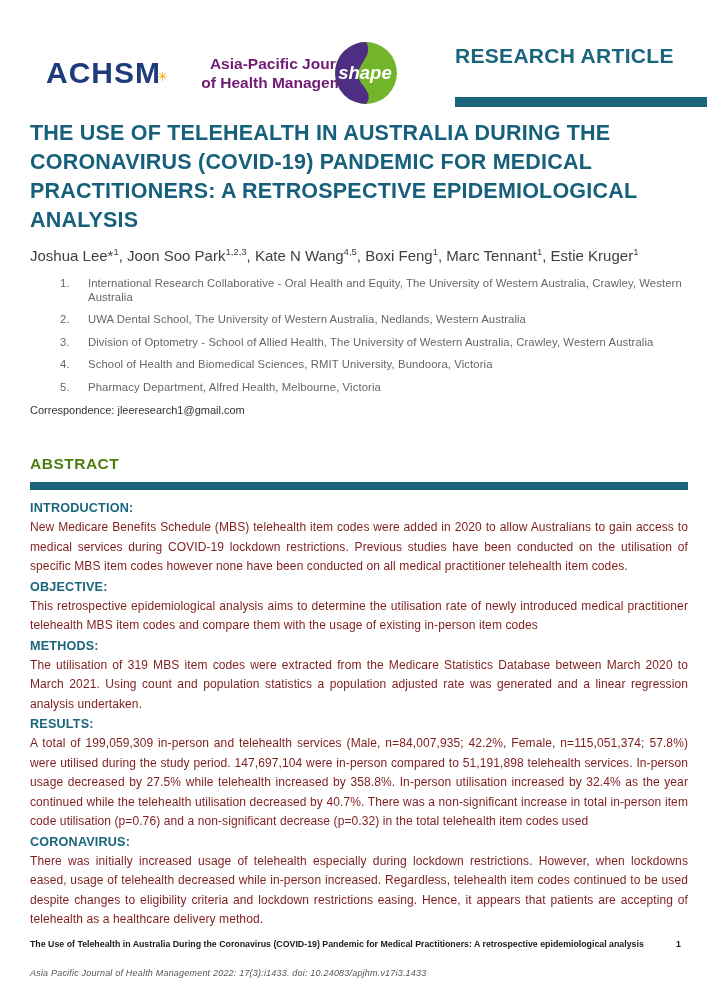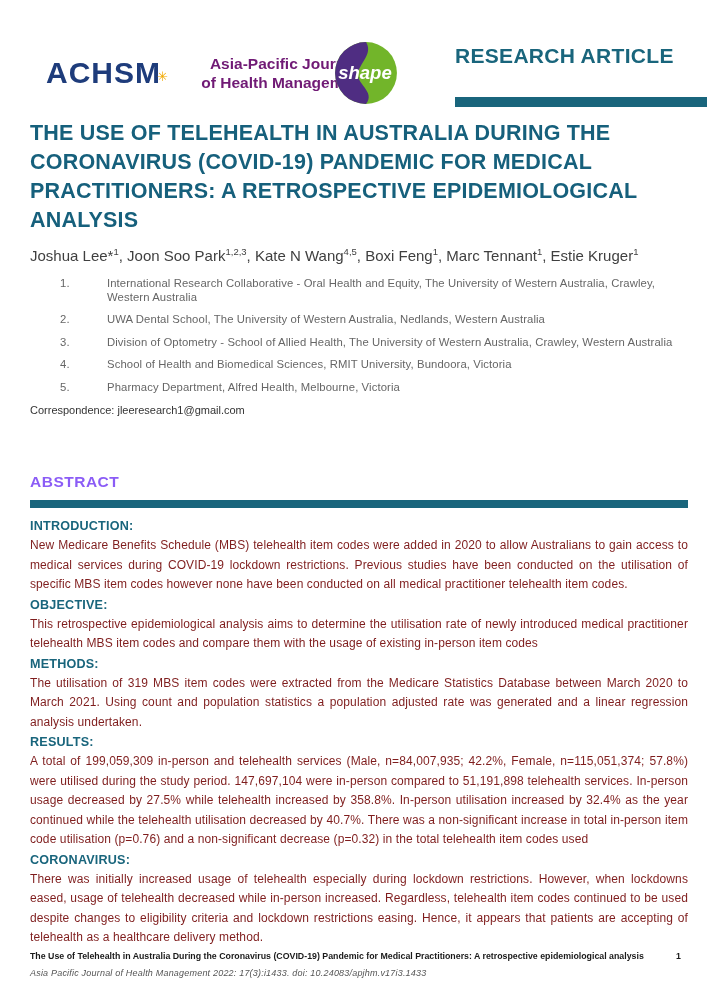--- a/index.html
+++ b/index.html
@@ -22,39 +22,39 @@
   
   .main{position:absolute;left:30px;top:119px;width:658px;}
   .title{margin:0;color:#16607C;font-size:21.5px;line-height:29px;font-weight:800;
          letter-spacing:0.2px;}
   .authors{margin-top:11px;font-size:15px;color:#3F3F3F;}
   .authors sup{font-size:9.5px;}
   .affiliations{margin-top:13px;}
   .aff-row{display:flex;margin-bottom:9px;color:#666;font-size:11.3px;line-height:13.5px;
            letter-spacing:0.1px;}
   .aff-num{margin-left:30px;width:28px;flex:none;}
-  .aff-text{flex:1;margin-left:19px;}
+  .aff-text{flex:1;}
   .correspondence{margin-top:10px;font-size:11px;color:#333;}
 
   
-  .abstract-heading{margin-top:57px;color:#8b5cf6;font-size:15.5px;font-weight:800;
+  .abstract-heading{margin-top:39px;color:#4d7c0f;font-size:15.5px;font-weight:800;
            letter-spacing:0.5px;}
   .abstract-rule{margin-top:9px;height:8px;background:#19657C;}
   .abstract-body{margin-top:8px;}
   .abs-label{color:#19657C;font-weight:800;font-size:12.6px;line-height:20px;
            letter-spacing:0.2px;}
   .abs-text{margin:0;color:#7f1d1d;font-size:12px;line-height:19.5px;text-align:justify;
            letter-spacing:0.1px;}
 
   
   .footer{position:absolute;left:30px;right:26px;bottom:22px;}
   .footer-title-row{display:flex;justify-content:space-between;align-items:baseline;
            font-size:8.8px;font-weight:700;color:#1A1A1A;white-space:nowrap;}
   .footer-page{margin-left:12px;}
-  .footer-citation{margin-top:7px;font-style:italic;font-size:9px;color:#555;
+  .footer-citation{margin-top:19px;font-style:italic;font-size:9px;color:#555;
            letter-spacing:0.2px;}
 </style>
 </head>
 <body>
 
 <div class="page">
 
   <div class="achsm-logo">
     <span>ACHSM</span><span class="star"></span>
   </div>

